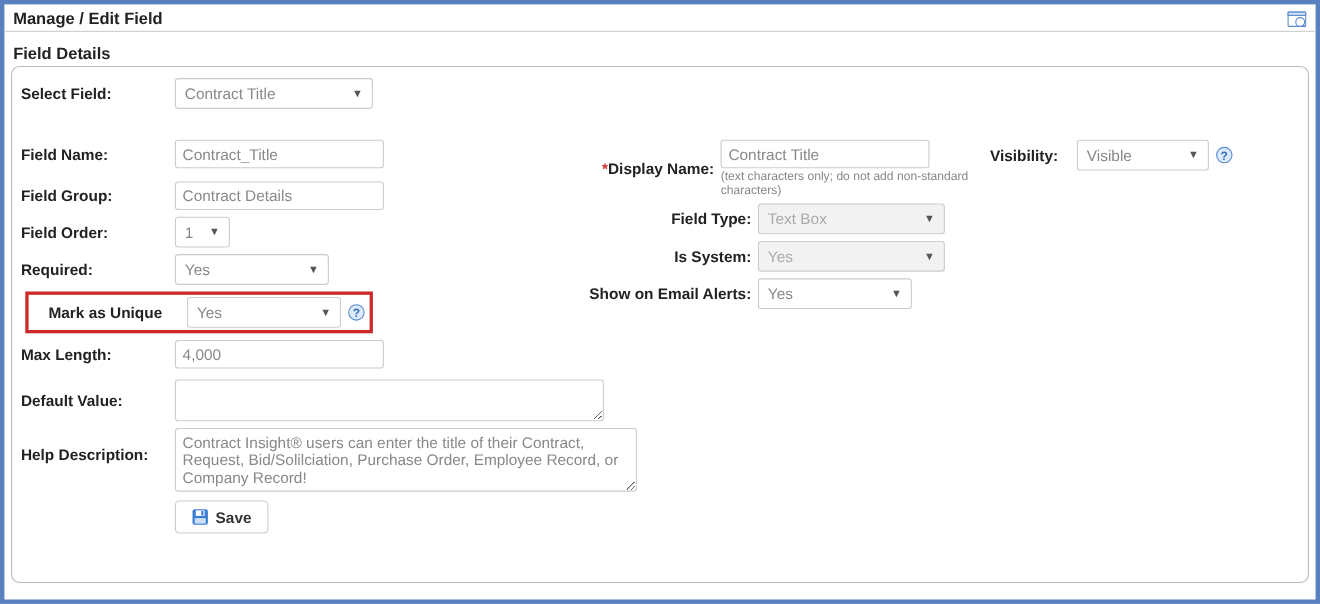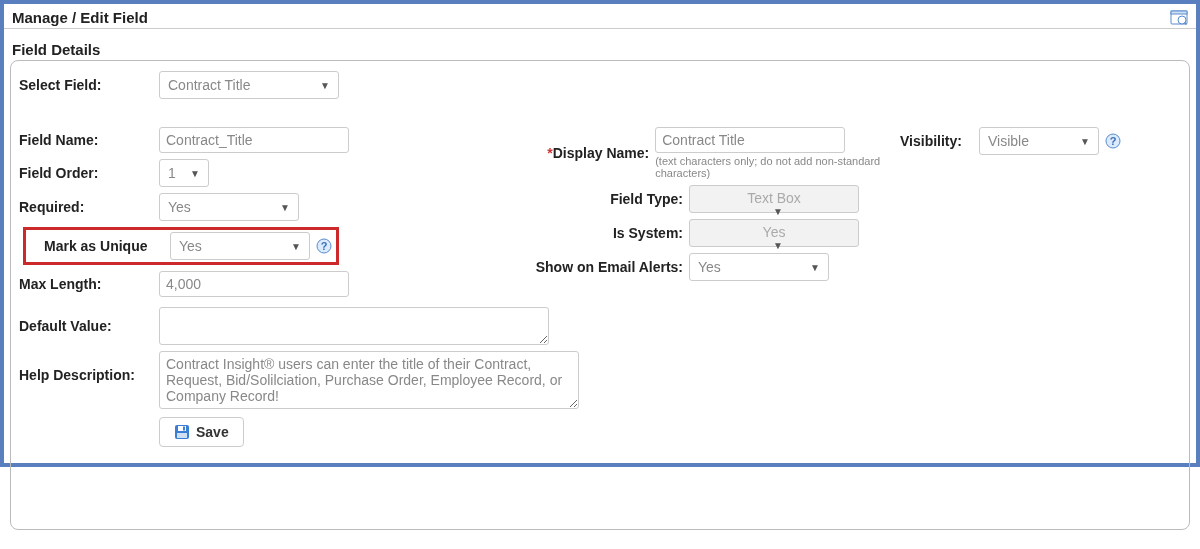--- a/index.html
+++ b/index.html
@@ -9,21 +9,21 @@
     font-family: Arial, Helvetica, sans-serif;
     font-size: 14px;
     color: #333;
     background: #fff;
     width: 1200px;
     height: 549px;
     overflow: hidden;
   }
   .frame {
     width: 1200px;
-    height: 467px;
+    height: 549px;
     border: 4px solid #5a7fbf;
     background: #fff;
     position: relative;
   }
   .header {
     display: flex;
     justify-content: space-between;
     align-items: center;
     padding: 4px 8px 2px 8px;
     border-bottom: 1px solid #ccc;
@@ -107,21 +107,20 @@
   }
   .select .arrow {
     margin-left: 8px;
     font-size: 10px;
     color: #555;
   }
   .select.disabled {
     background: #f2f2f2;
     color: #aaa;
     cursor: default;
-    flex-direction: column;
   }
   .w190 { width: 190px; }
   .w180 { width: 180px; }
   .w170 { width: 170px; }
   .w140 { width: 140px; }
   .w120 { width: 120px; }
   .w50  { width: 50px; }
 
   .highlight-box {
     border: 3px solid #cc2a2a;
@@ -206,20 +205,24 @@
     </div>
 
     <div style="height:22px"></div>
 
     <div class="columns">
 
       <div class="col-left">
         <div class="row">
           <div class="label">Field Name:</div>
           <input type="text" class="w190" value="Contract_Title" style="">
+        </div>
+        <div class="row" style="margin-top:12px">
+          <div class="label">Field Group:</div>
+          <input type="text" class="w190" value="Contract Details" style="">
         </div>
         <div class="row" style="margin-top:6px">
           <div class="label">Field Order:</div>
           <div class="select w50">
             <span>1</span>
             <span class="arrow">▼</span>
           </div>
         </div>
         <div class="row" style="margin-top:6px">
           <div class="label">Required:</div>

